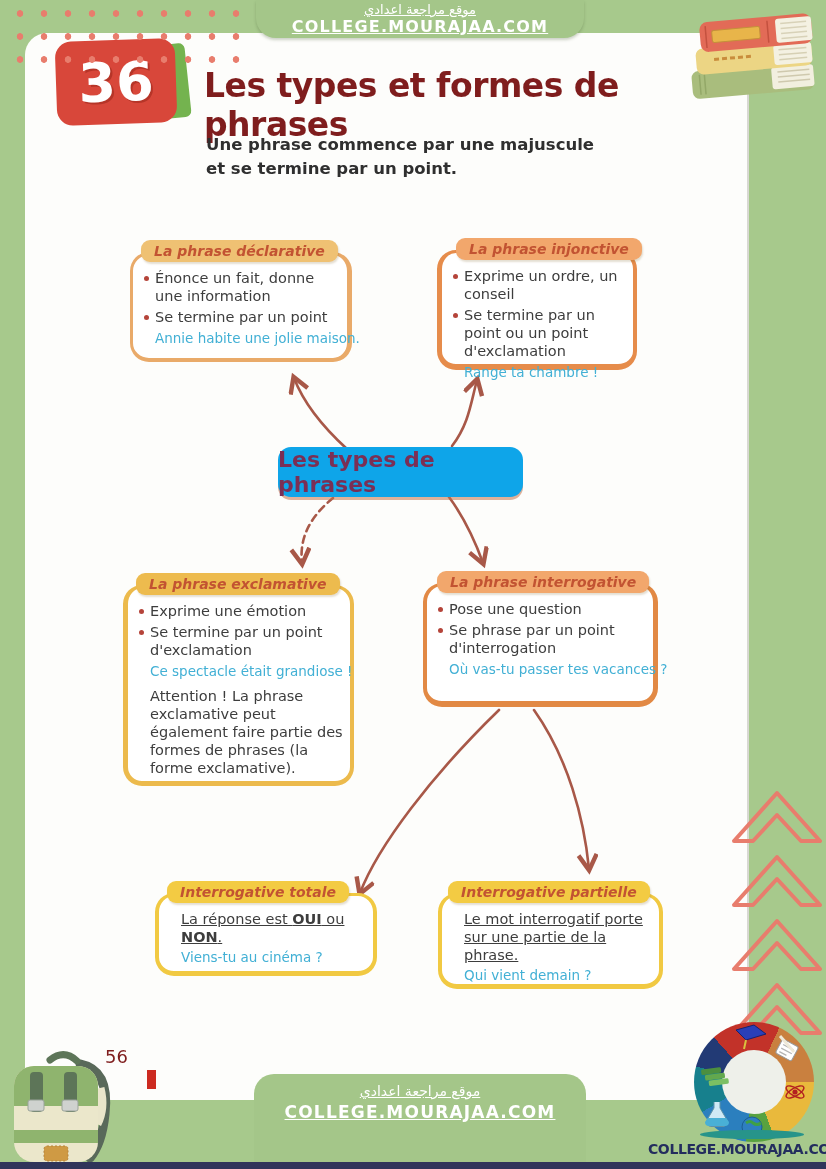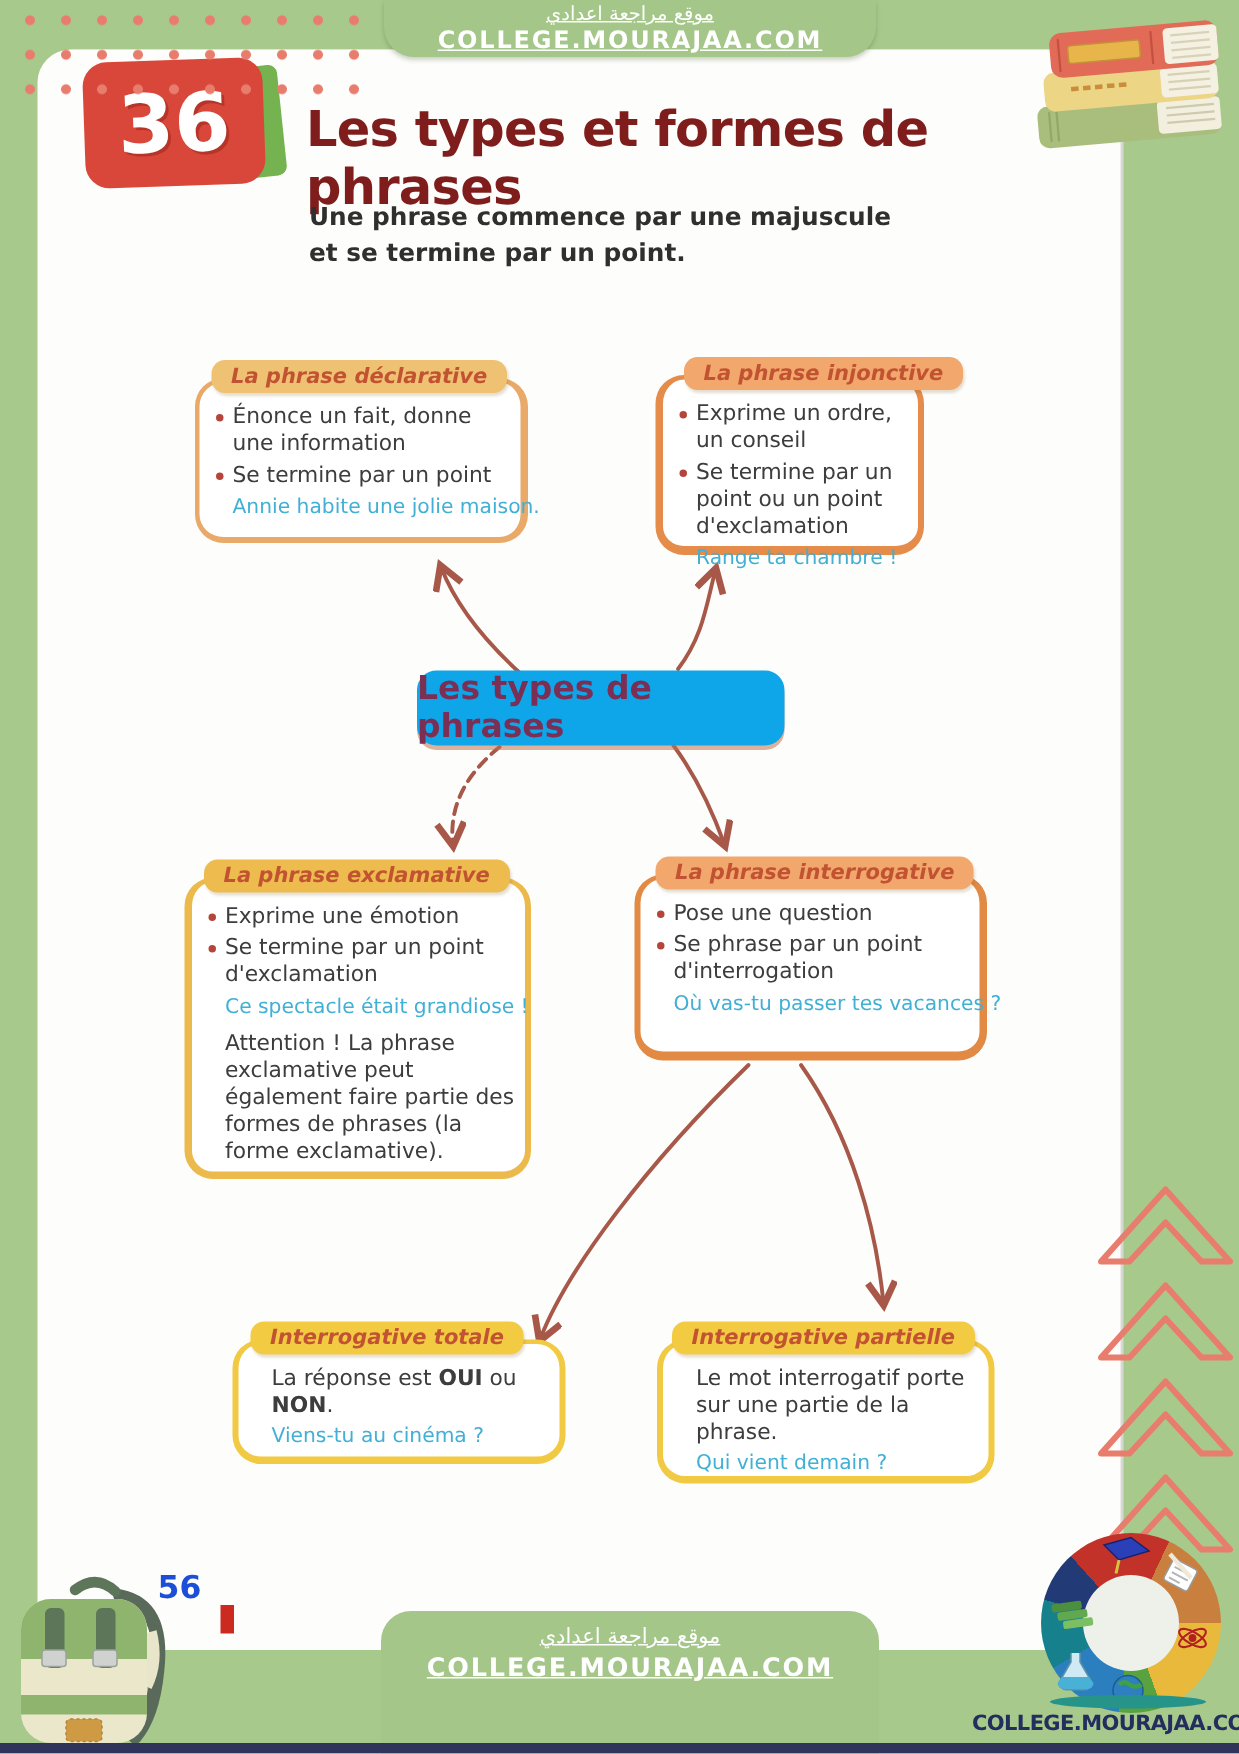--- a/index.html
+++ b/index.html
@@ -57,25 +57,25 @@
   .pill { position:absolute; top:-15px; padding:3px 13px; border-radius:9px;
     font-size:14px; font-weight:bold; font-style:italic; color:#c25332; white-space:nowrap;
     box-shadow:1px 2px 2px rgba(120,90,30,.2); }
   .content { padding:15px 5px 6px 9px; font-size:14.5px; color:#3d3d3d; line-height:1.24; }
   .bullet { position:relative; padding-left:13px; margin-bottom:3px; }
   .bullet::before { content:""; position:absolute; left:2px; top:6px; width:5px; height:5px;
     border-radius:50%; background:#b5443a; }
   .example { color:#42b0d5; padding-left:13px; font-size:13.5px; white-space:nowrap; margin-top:1px; }
   .note { padding-left:13px; margin-top:8px; }
   .b { font-weight:bold; }
-  .plain { padding-left:13px; margin-bottom:2px; }
+  .plain { padding-left:13px; margin-bottom:2px;text-decoration:underline; }
 
   .box-decl { left:130px; top:252px; width:222px; height:110px; border-color:#e9aa69; border-width:3px 5px 4px 3px; }
   .box-decl .pill { left:8px;  background:#efc173; }
-  .box-inj  { left:437px; top:250px; width:179px; height:120px; border-color:#e68c4b; border-width:3px 4px 6px 5px; }
+  .box-inj  { left:437px; top:250px; width:200px; height:120px; border-color:#e68c4b; border-width:3px 4px 6px 5px; }
   .box-inj .pill { left:14px; background:#f2a76c; }
   .box-exc  { left:123px; top:585px; width:231px; height:201px; border-color:#ecba4c; border-width:3px 4px 5px 5px; }
   .box-exc .pill { left:8px;  background:#edbb4e; }
   .box-int  { left:423px; top:583px; width:235px; height:124px; border-color:#e28944; border-width:3px 5px 6px 4px; }
   .box-int .pill { left:10px; background:#f2a76c; }
   .box-tot  { left:155px; top:893px; width:222px; height:83px;  border-color:#f1c942; border-width:3px 4px 5px 4px; }
   .box-tot .pill { left:8px;  background:#f3cb43; }
   .box-par  { left:438px; top:893px; width:225px; height:96px;  border-color:#f1c942; border-width:3px 4px 5px 4px; }
   .box-par .pill { left:6px;  background:#f3cb43; }
 
@@ -94,21 +94,21 @@
       #c23229 0 25deg, #c9803f 25deg 90deg, #e9b93c 90deg 160deg, #58a23f 160deg 188deg,
       #2b7fbe 188deg 240deg, #17808d 240deg 285deg, #223a75 285deg 318deg, #c23229 318deg 360deg); }
   .ring::after { content:""; position:absolute; inset:28px; background:#eef0ea; border-radius:50%; }
   .ring svg { position:absolute; inset:0; z-index:2; }
   .swoosh { left:700px; top:1130px; width:104px; height:9px; background:#27948a;
     border-radius:50%; z-index:7; }
 
   .watermark { left:648px; top:1141px; width:176px; font-size:14px; font-weight:800;
     color:#232d5e; letter-spacing:-0.4px; z-index:8; text-align:center; }
 
-  .pagenum { left:105px; top:1046px; font-size:21px; font-weight:bold; color:#1d4ed8; z-index:4; }
+  .pagenum { left:105px; top:1046px; font-size:18px; font-weight:normal; color:#7f1d1d; z-index:4; }
   .pagenum-bar { left:147px; top:1070px; width:9px; height:19px; background:#cc2a20; z-index:4; }
 
   .bottom-strip { left:0; top:1162px; width:826px; height:7px; background:#30345a; z-index:9; }
 </style>
 </head>
 <body>
 
 <div class="abs page"></div>
 
 <svg class="overlay" width="826" height="1169" viewBox="0 0 826 1169">

